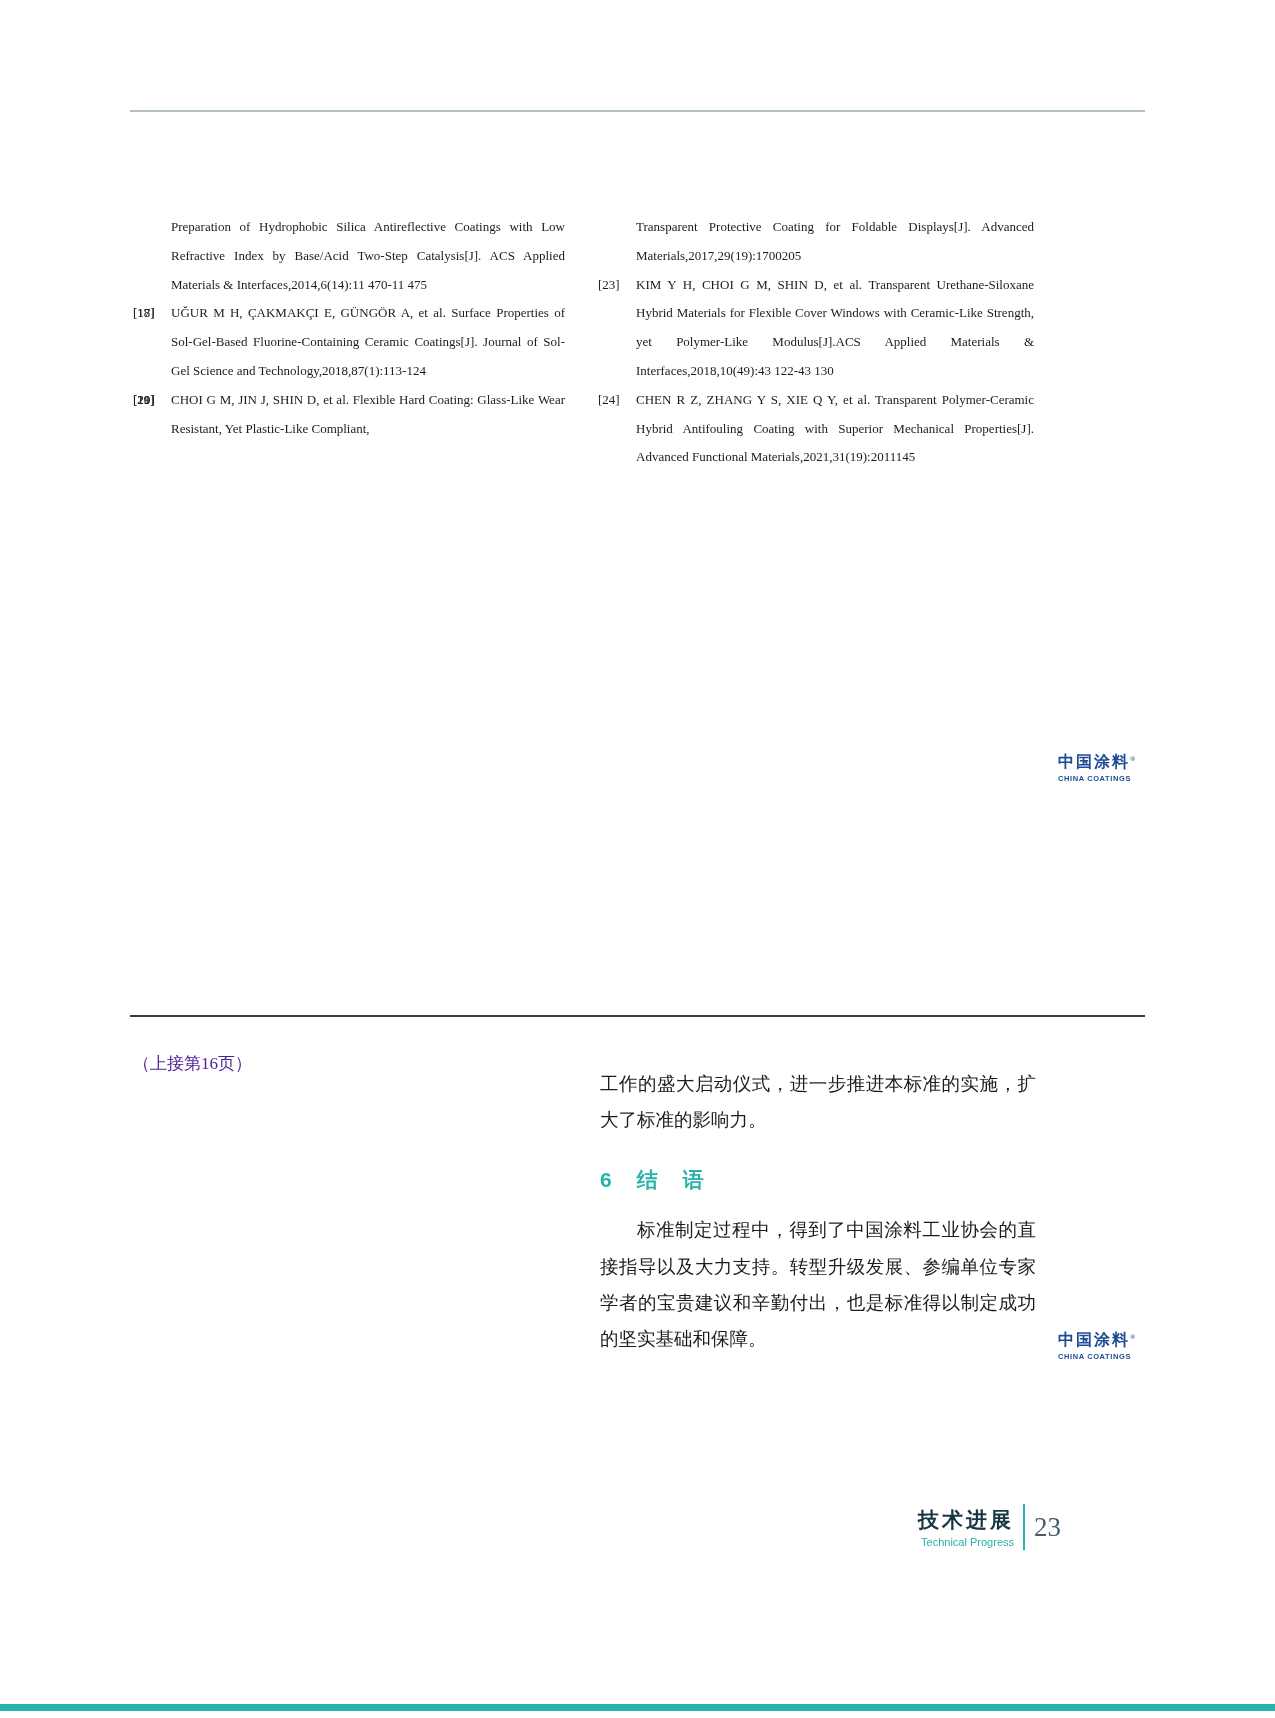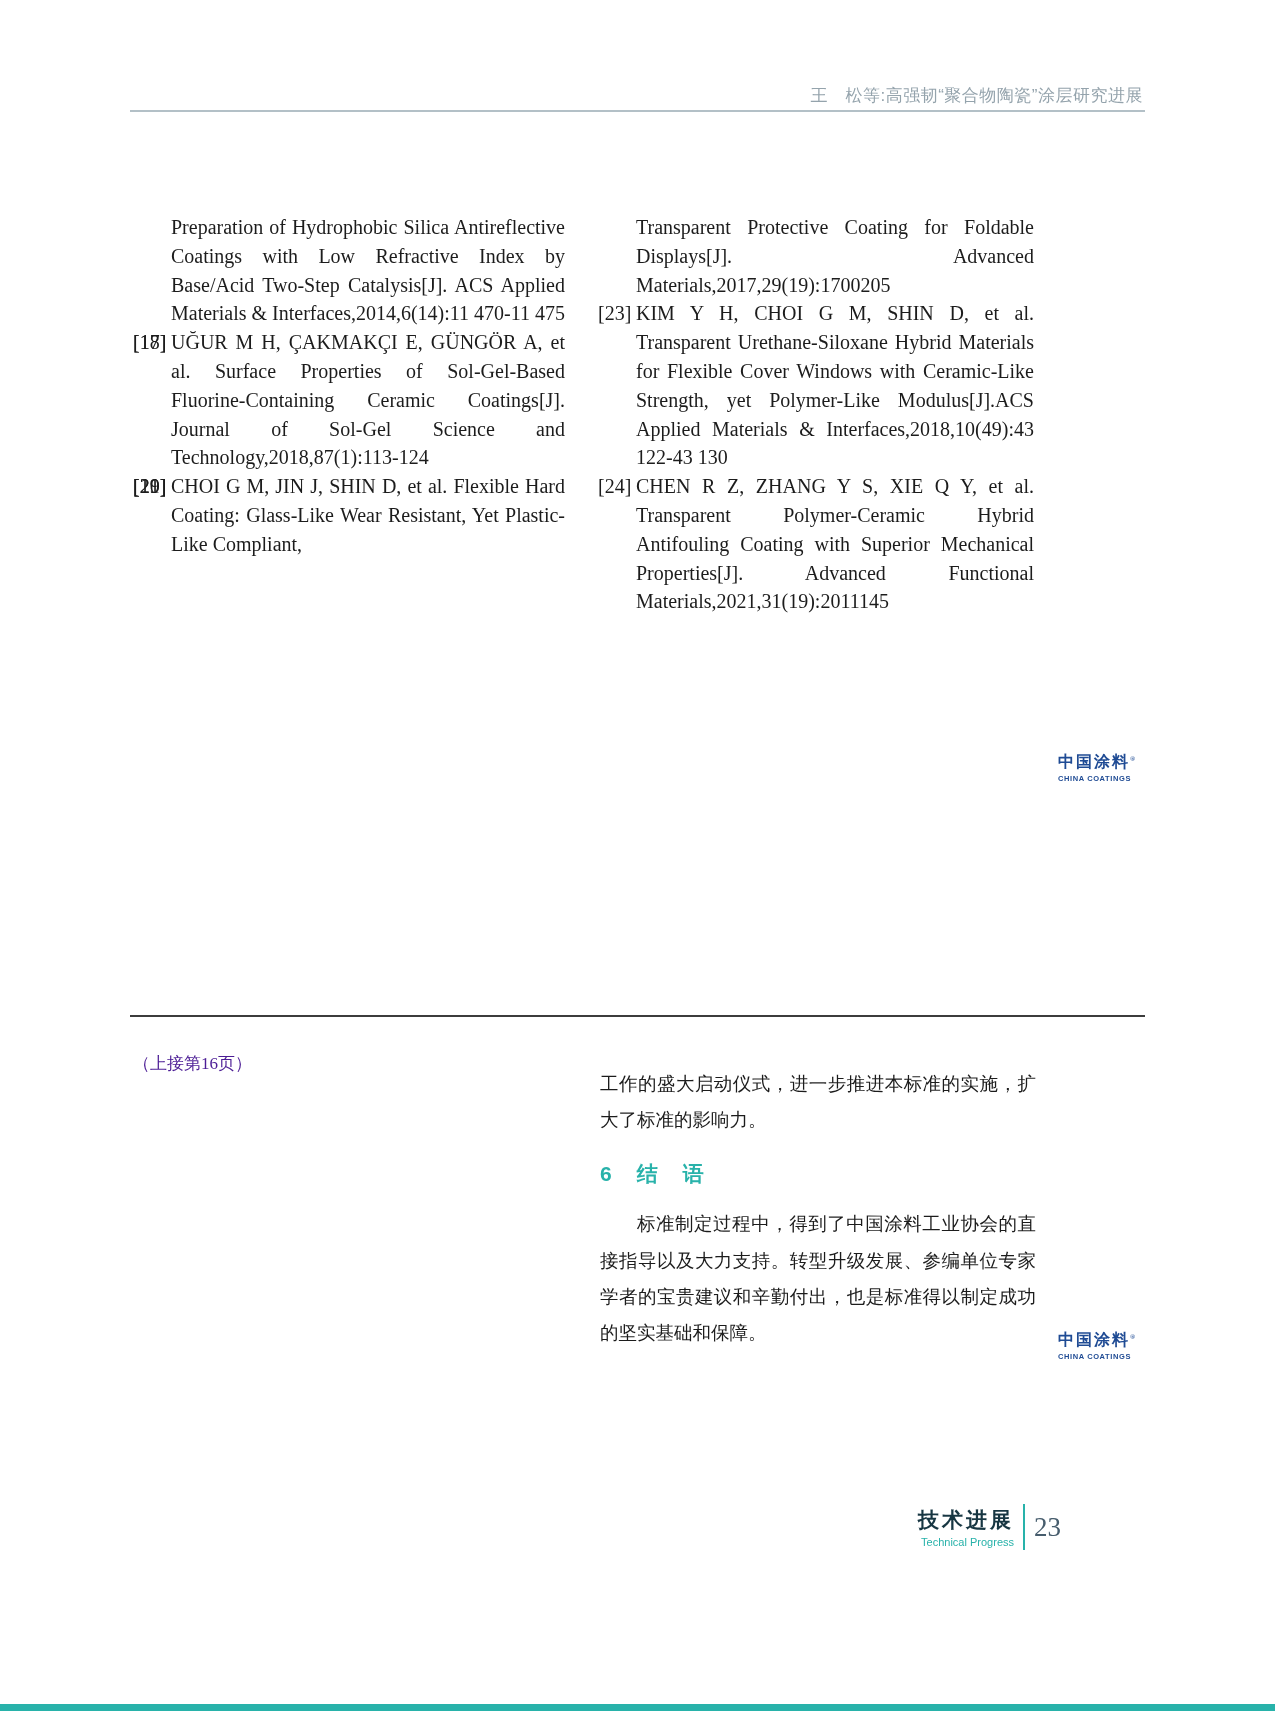--- a/index.html
+++ b/index.html
@@ -11,21 +11,21 @@
   .running-title {
     position:absolute; top:84px; left:130px; width:1013px;
     text-align:right; font-size:17px; color:#94a3ac;
     font-family:"Liberation Sans", sans-serif; letter-spacing:0.5px;
   }
   .header-rule {
     position:absolute; top:110px; left:130px; width:1015px; height:2px;
     background:#b3c0c7;
   }
   
-  .refs-col { position:absolute; font-size:20px; line-height:28.8px; }
+  .refs-col { position:absolute; font-size:13px; line-height:28.8px; }
   .refs-left  { top:213px; left:133px;  width:432px; }
   .refs-right { top:213px; left:598px;  width:436px; }
   .ref-item { position:relative; padding-left:38px; text-align:justify; }
   .ref-label { position:absolute; left:0; top:0; }
   
   .logo { position:absolute; width:110px; color:#1f4b94; font-weight:bold; text-align:left; }
   .logo-1 { left:1058px; top:752px; }
   .logo-2 { left:1058px; top:1330px; }
   .logo-cn { font-size:16px; letter-spacing:2px; font-family:"Liberation Sans", sans-serif; display:inline; }
   .logo-reg { font-size:7px; vertical-align:super; }
@@ -33,41 +33,40 @@
   
   .mid-rule { position:absolute; top:1015px; left:130px; width:1015px; height:2px; background:#3c3c3c; }
   .continuation-note { position:absolute; top:1052px; left:133px; font-size:17px; color:#4c1d95; }
   
   .body-col { position:absolute; font-size:18.5px; line-height:36.4px; text-align:justify; }
   .body-left  { top:1066px; left:133px; width:433px; }
   .body-right { top:1066px; left:600px; width:436px; }
   .body-p { margin:0; }
   .body-p.indent { text-indent:2em; }
   .section-heading {
-    margin:17px 0 14px 0; color:#28b2aa; font-weight:bold; font-size:21px;
+    margin:23px 0 14px 0; color:#28b2aa; font-weight:bold; font-size:21px;
     font-family:"Liberation Sans", sans-serif; letter-spacing:2px; text-indent:0;
   }
   
   .footer { position:absolute; left:918px; top:1484px; display:flex; align-items:center;margin-top:20px; }
   .footer-labels { text-align:right; margin-right:9px; }
   .footer-cn {
     font-size:21px; font-weight:bold; color:#173642; letter-spacing:3px;
     font-family:"Liberation Sans", sans-serif;
   }
   .footer-en { font-size:11px; color:#28b2aa; font-family:"Liberation Sans", sans-serif; margin-top:2px; }
   .footer-divider { width:2px; height:46px; background:#28b2aa; margin-right:9px; }
   .footer-num { font-size:27px; color:#475d6d; font-family:"Liberation Serif", serif; }
   .bottom-bar { position:absolute; left:0; top:1704px; width:1275px; height:7px; background:#28b2aa; }
 </style>
 </head>
 <body>
 
 <div class="page">
 
-  <div class="running-title">王　松等:高强韧“聚合物陶瓷”涂层研究进展</div>
   <div class="header-rule"></div>
 
   <div class="refs-col refs-left">
     <div class="ref-item">
       <span class="ref-label"></span>
       <span class="ref-text">Preparation of Hydrophobic Silica Antireflective Coatings with Low Refractive Index by Base/Acid Two-Step Catalysis[J]. ACS Applied Materials &amp; Interfaces,2014,6(14):11 470-11 475</span>
     </div>
     <div class="ref-item">
       <span class="ref-label">[17]</span>
     </div>

